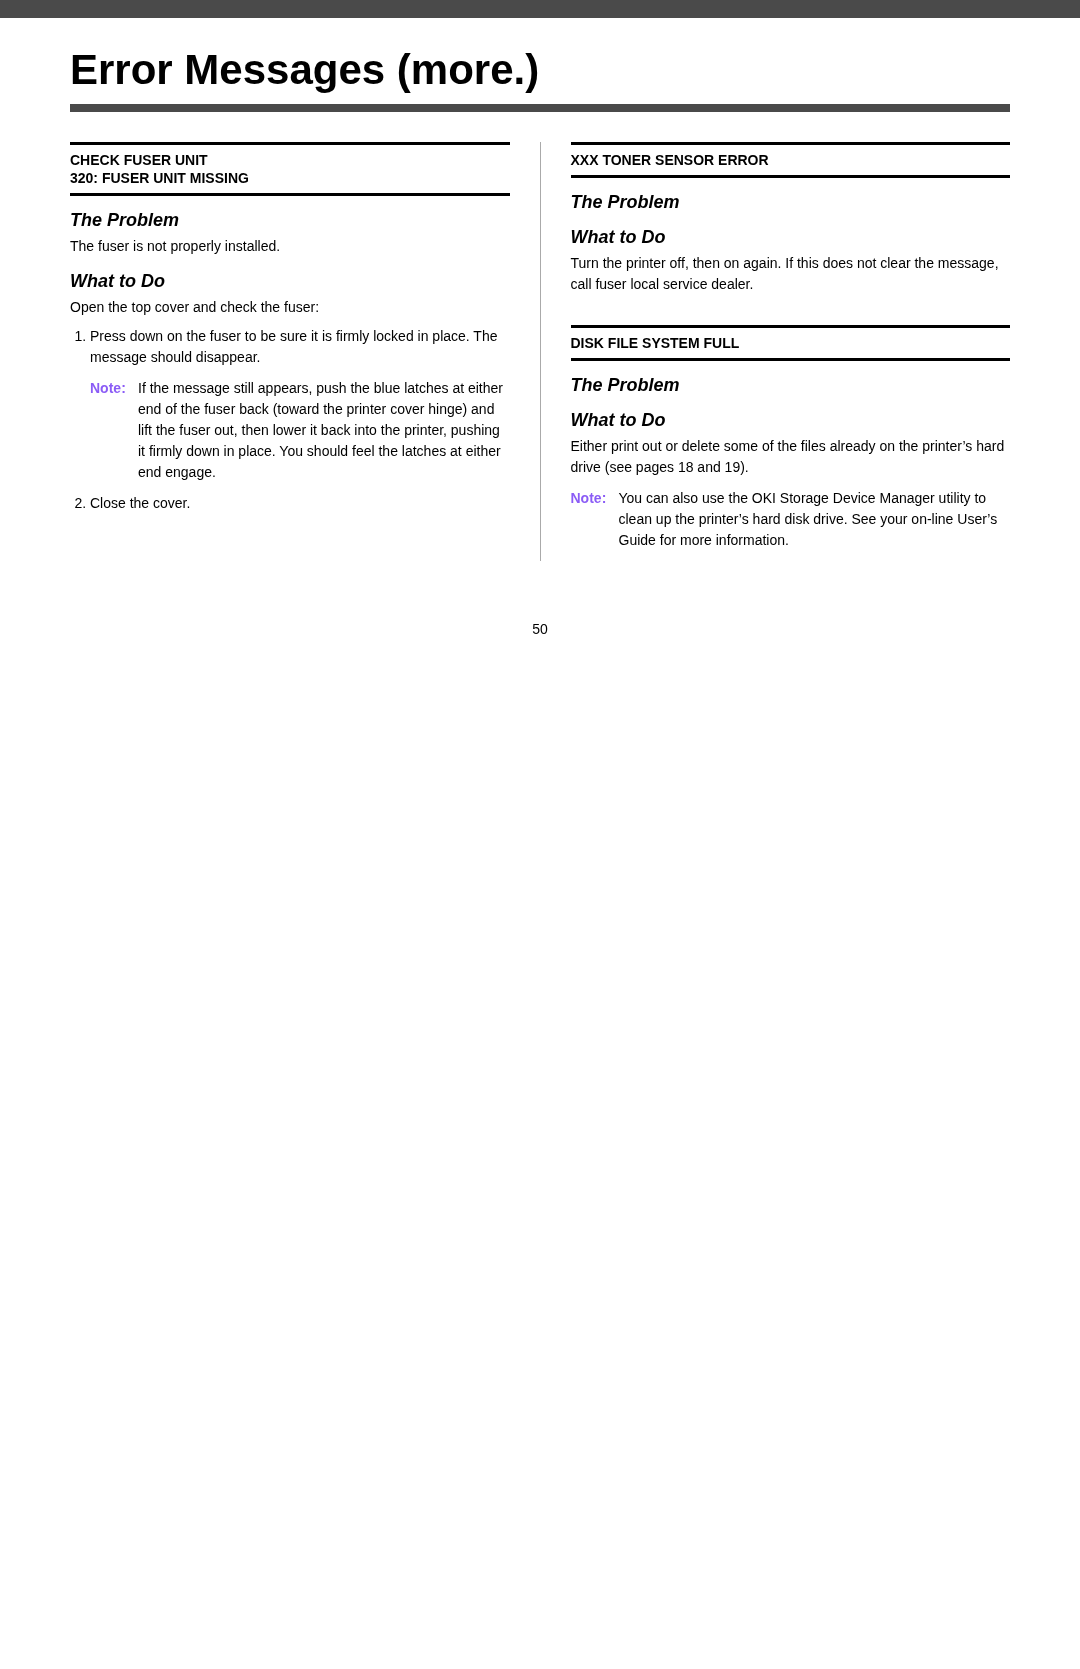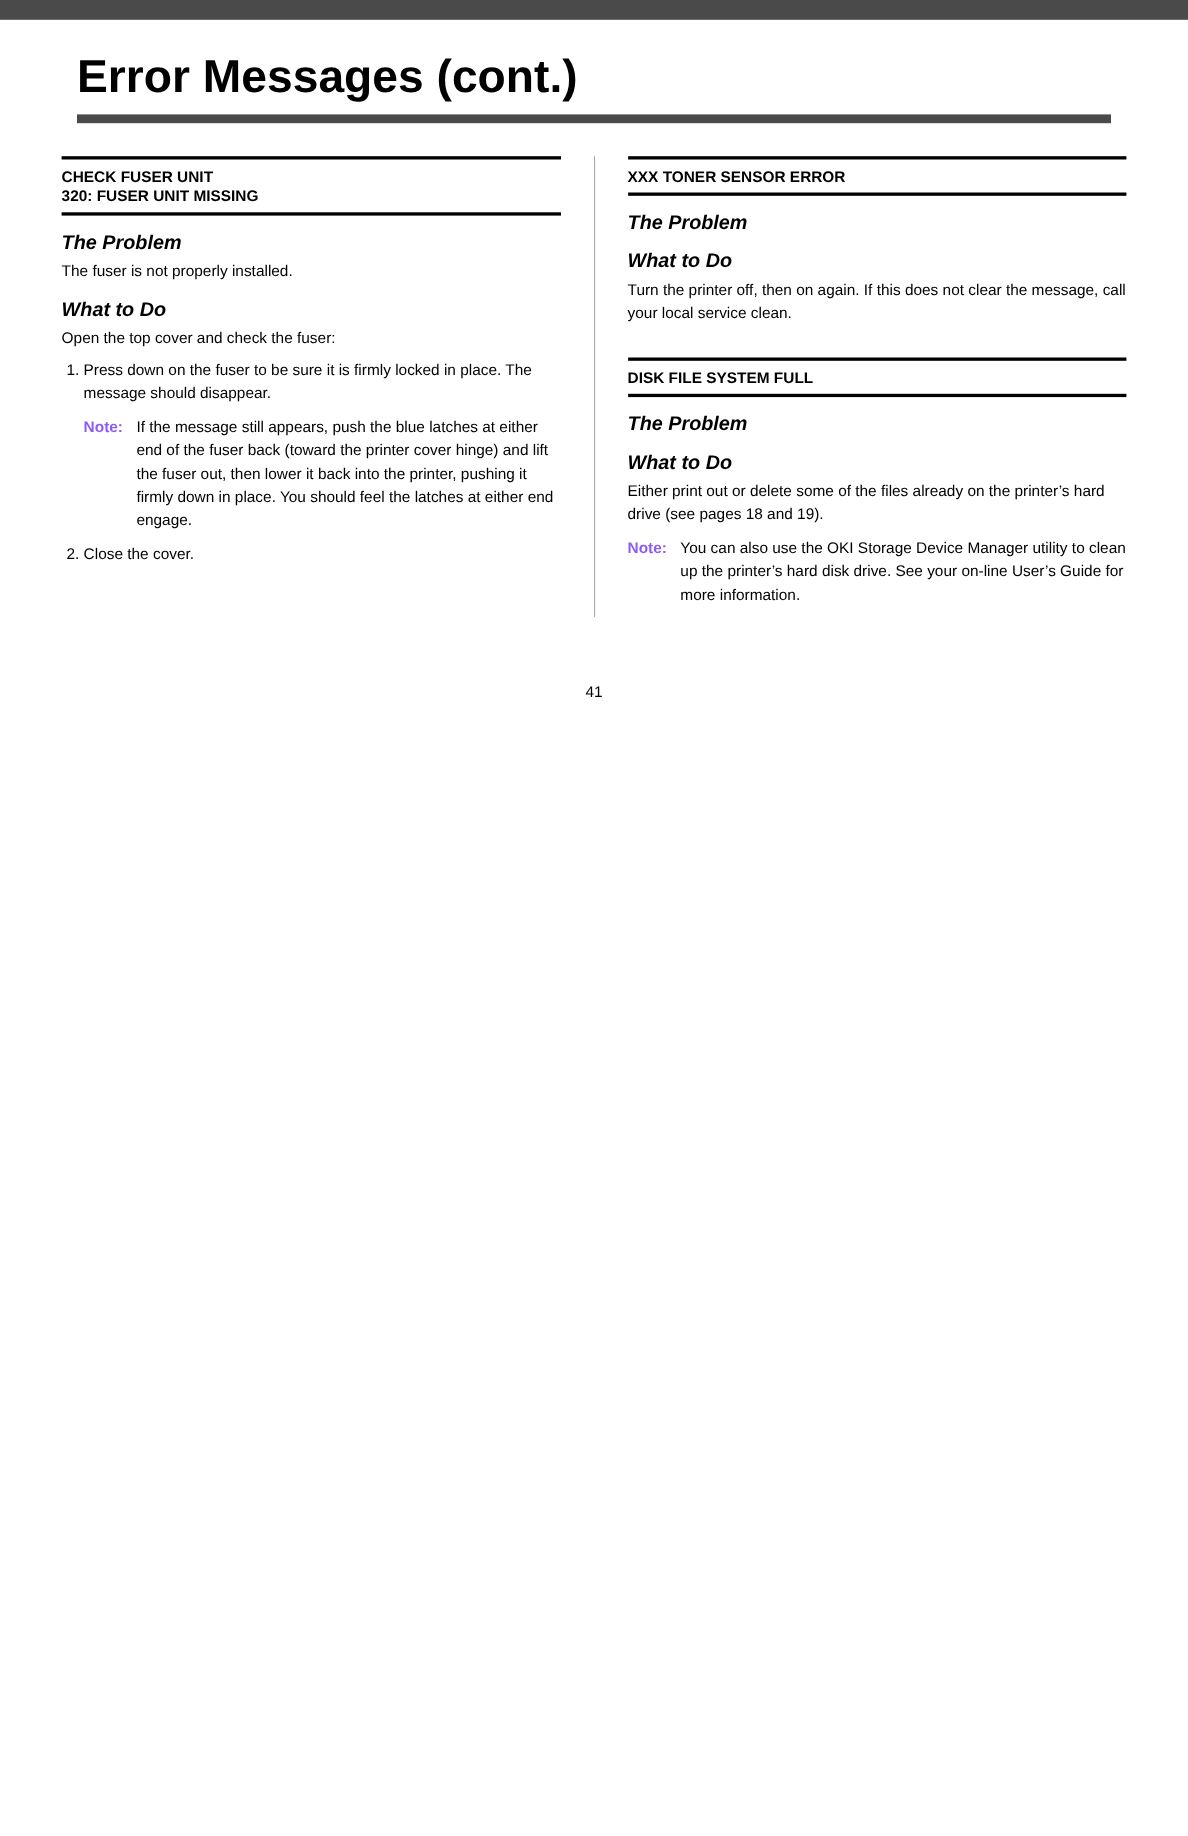--- a/index.html
+++ b/index.html
@@ -50,21 +50,21 @@
     .title-bar {
       width: 100%;
       height: 8px;
       background: #4a4a4a;
       margin-bottom: 30px;
     }
 
     
     .two-columns {
       display: flex;
-      padding: 0 56px;
+      padding: 0 70px;
       gap: 0;
     }
 
     .left-column {
       flex: 1;
       padding-right: 30px;
       border-right: 1px solid #aaaaaa;
     }
 
     .right-column {
@@ -162,21 +162,21 @@
     }
   </style>
 </head>
 <body>
 
 <div class="page">
 
   <div class="top-bar"></div>
 
   <div class="header-section">
-    <h1 class="page-title">Error Messages (cont.)</h1>
+    <h1 class="page-title">Error Messages (more.)</h1>
     <div class="title-bar"></div>
   </div>
 
   <div class="two-columns">
 
     <div class="left-column">
 
       <div class="section-header">
         <div class="section-header-title">CHECK FUSER UNIT</div>
         <div class="section-header-title">320: FUSER UNIT MISSING</div>
@@ -206,36 +206,36 @@
 
     <div class="right-column">
 
       <div class="section-header">
         <div class="section-header-title">XXX TONER SENSOR ERROR</div>
       </div>
 
       <div class="sub-header">The Problem</div>
 
       <div class="sub-header">What to Do</div>
-      <p class="body-text">Turn the printer off, then on again. If this does not clear the message, call your local service clean.</p>
+      <p class="body-text">Turn the printer off, then on again. If this does not clear the message, call fuser local service dealer.</p>
 
       <div class="disk-section">
         <div class="section-header">
           <div class="section-header-title">DISK FILE SYSTEM FULL</div>
         </div>
 
         <div class="sub-header">The Problem</div>
 
         <div class="sub-header">What to Do</div>
         <p class="body-text">Either print out or delete some of the files already on the printer’s hard drive (see pages 18 and 19).</p>
 
         <div class="note-block">
           <span class="note-label"><span>Note</span>:&nbsp;</span>
           <span class="note-text">You can also use the OKI Storage Device Manager utility to clean up the printer’s hard disk drive. See your on-line User’s Guide for more information.</span>
         </div>
       </div>
 
     </div>
   </div>
 
-  <div class="page-number">41</div>
+  <div class="page-number">50</div>
 
 </div>
 
 </body></html>

